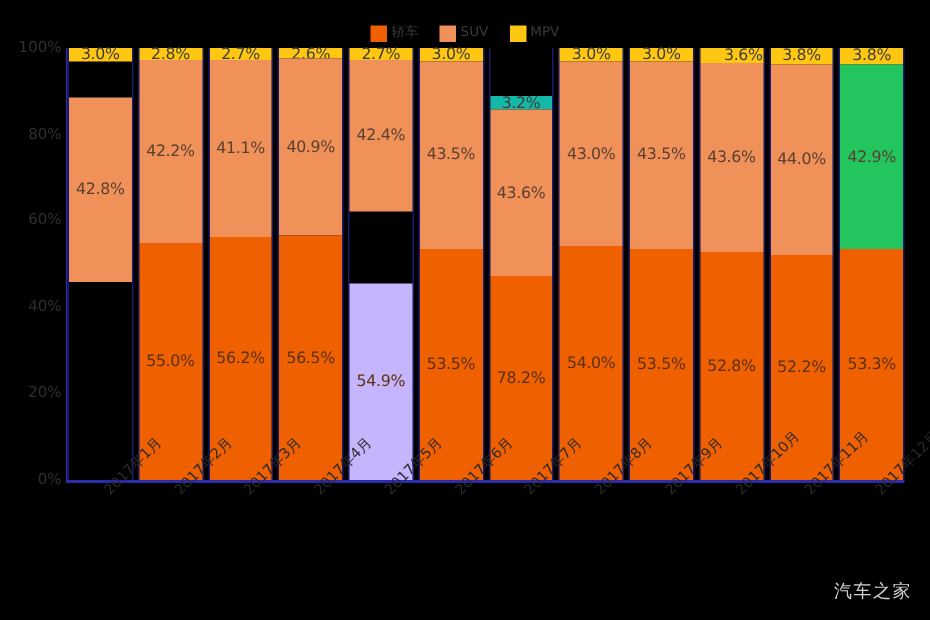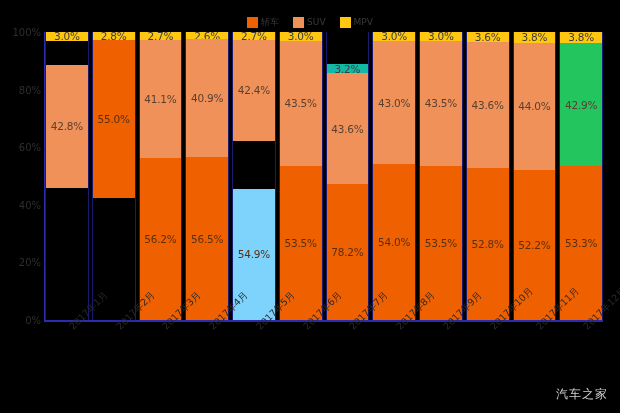--- a/index.html
+++ b/index.html
@@ -141,20 +141,23 @@
             <span class="seg-label">3.0%</span>
           </div>
           <div class="seg seg-suv" style="background: rgb(240, 145, 90); height: 42.8%; margin-top: 24px;">
             <span class="seg-label">42.8%</span>
           </div>
         </div>
         <div class="bar">
           <div class="seg seg-mpv" style="background: rgb(255, 199, 17); height: 2.8%;">
             <span class="seg-label">2.8%</span>
           </div>
+          <div class="seg seg-suv" style="background: rgb(240, 145, 90); height: 42.2%;">
+            <span class="seg-label">42.2%</span>
+          </div>
           <div class="seg seg-sedan" style="background: rgb(239, 96, 0); height: 55%;">
             <span class="seg-label">55.0%</span>
           </div>
         </div>
         <div class="bar">
           <div class="seg seg-mpv" style="background: rgb(255, 199, 17); height: 2.7%;">
             <span class="seg-label">2.7%</span>
           </div>
           <div class="seg seg-suv" style="background: rgb(240, 145, 90); height: 41.1%;">
             <span class="seg-label">41.1%</span>
@@ -174,21 +177,21 @@
             <span class="seg-label">56.5%</span>
           </div>
         </div>
         <div class="bar">
           <div class="seg seg-mpv" style="background: rgb(255, 199, 17); height: 2.7%;">
             <span class="seg-label">2.7%</span>
           </div>
           <div class="seg seg-suv" style="background: rgb(240, 145, 90); height: 42.4%;">
             <span class="seg-label">42.4%</span>
           </div>
-          <div class="seg seg-sedan" style="background: #7dd3fc; height: 54.9%; margin-top: 48px;">
+          <div class="seg seg-sedan" style="background: #c4b5fd; height: 54.9%; margin-top: 48px;">
             <span class="seg-label">54.9%</span>
           </div>
         </div>
         <div class="bar">
           <div class="seg seg-mpv" style="background: rgb(255, 199, 17); height: 3%;">
             <span class="seg-label">3.0%</span>
           </div>
           <div class="seg seg-suv" style="background: rgb(240, 145, 90); height: 43.5%;">
             <span class="seg-label">43.5%</span>
           </div>
@@ -223,21 +226,21 @@
             <span class="seg-label">3.0%</span>
           </div>
           <div class="seg seg-suv" style="background: rgb(240, 145, 90); height: 43.5%;">
             <span class="seg-label">43.5%</span>
           </div>
           <div class="seg seg-sedan" style="background: rgb(239, 96, 0); height: 53.5%;">
             <span class="seg-label">53.5%</span>
           </div>
         </div>
         <div class="bar">
-          <div class="seg seg-mpv" style="background: rgb(255, 199, 17); height: 3.6%;">
+          <div class="seg seg-mpv" style="background: rgb(255, 199, 17); height: 3.6%; justify-content: flex-end;">
             <span class="seg-label">3.6%</span>
           </div>
           <div class="seg seg-suv" style="background: rgb(240, 145, 90); height: 43.6%;">
             <span class="seg-label">43.6%</span>
           </div>
           <div class="seg seg-sedan" style="background: rgb(239, 96, 0); height: 52.8%;">
             <span class="seg-label">52.8%</span>
           </div>
         </div>
         <div class="bar">

